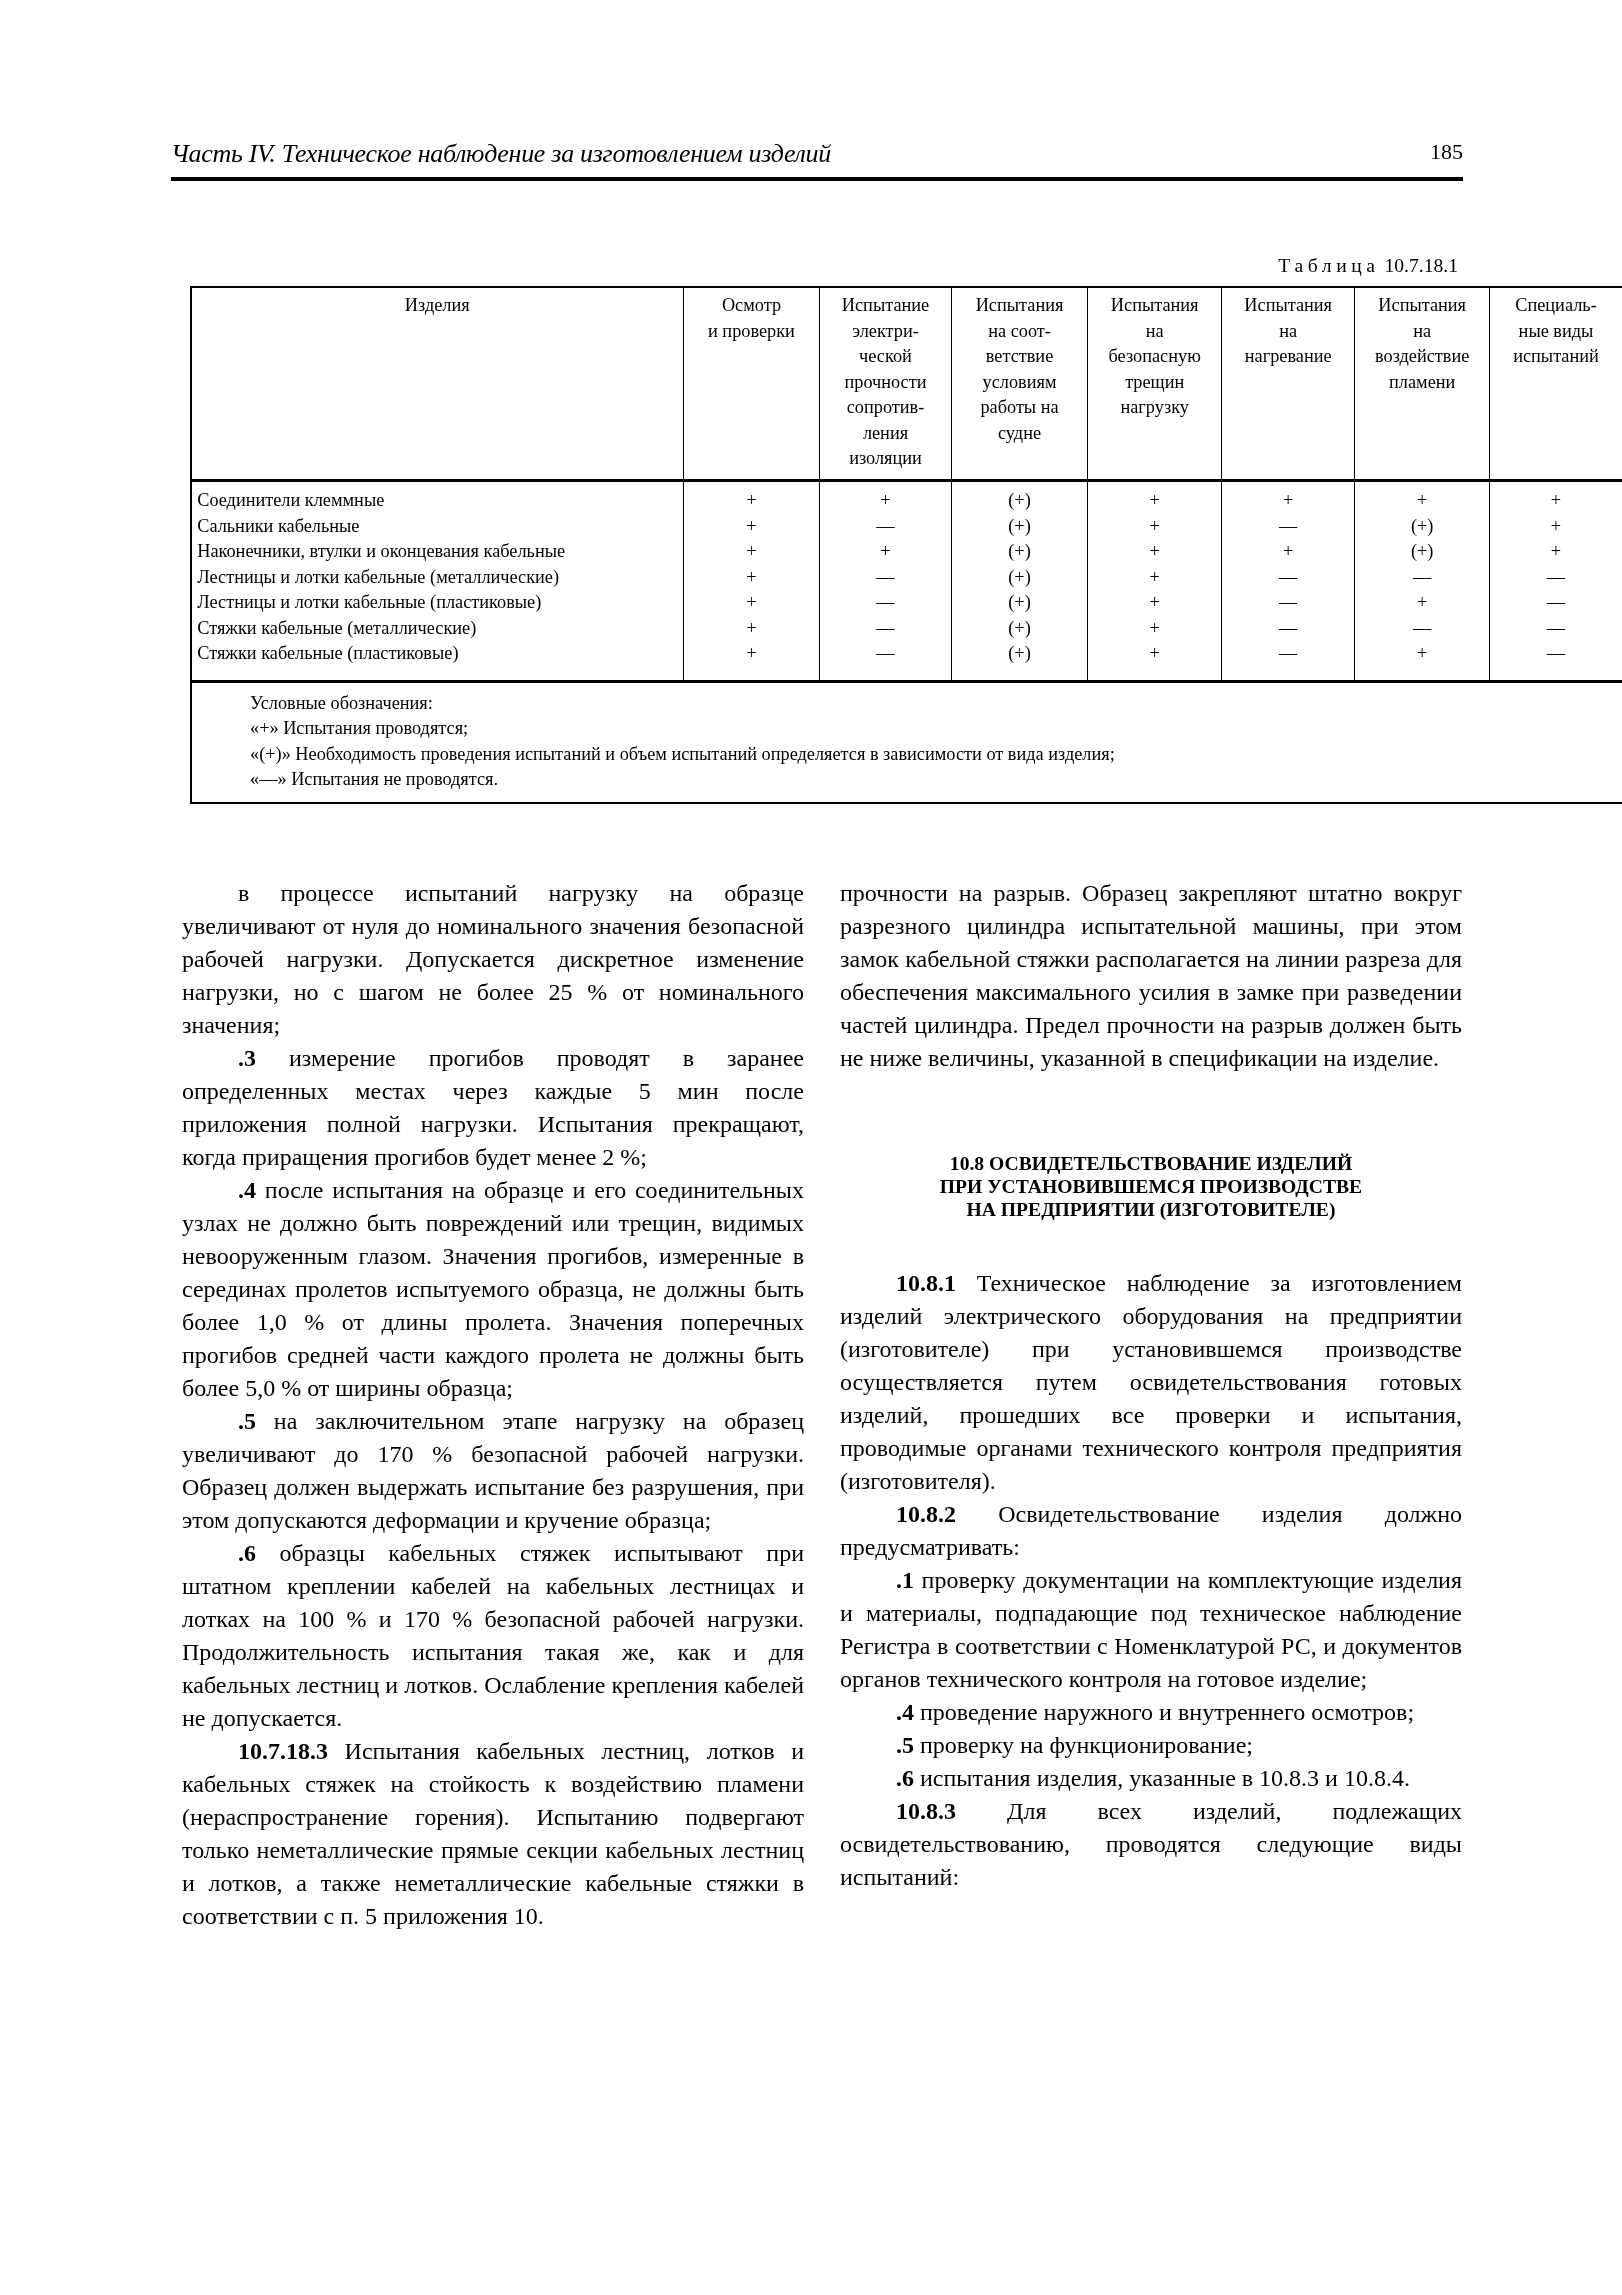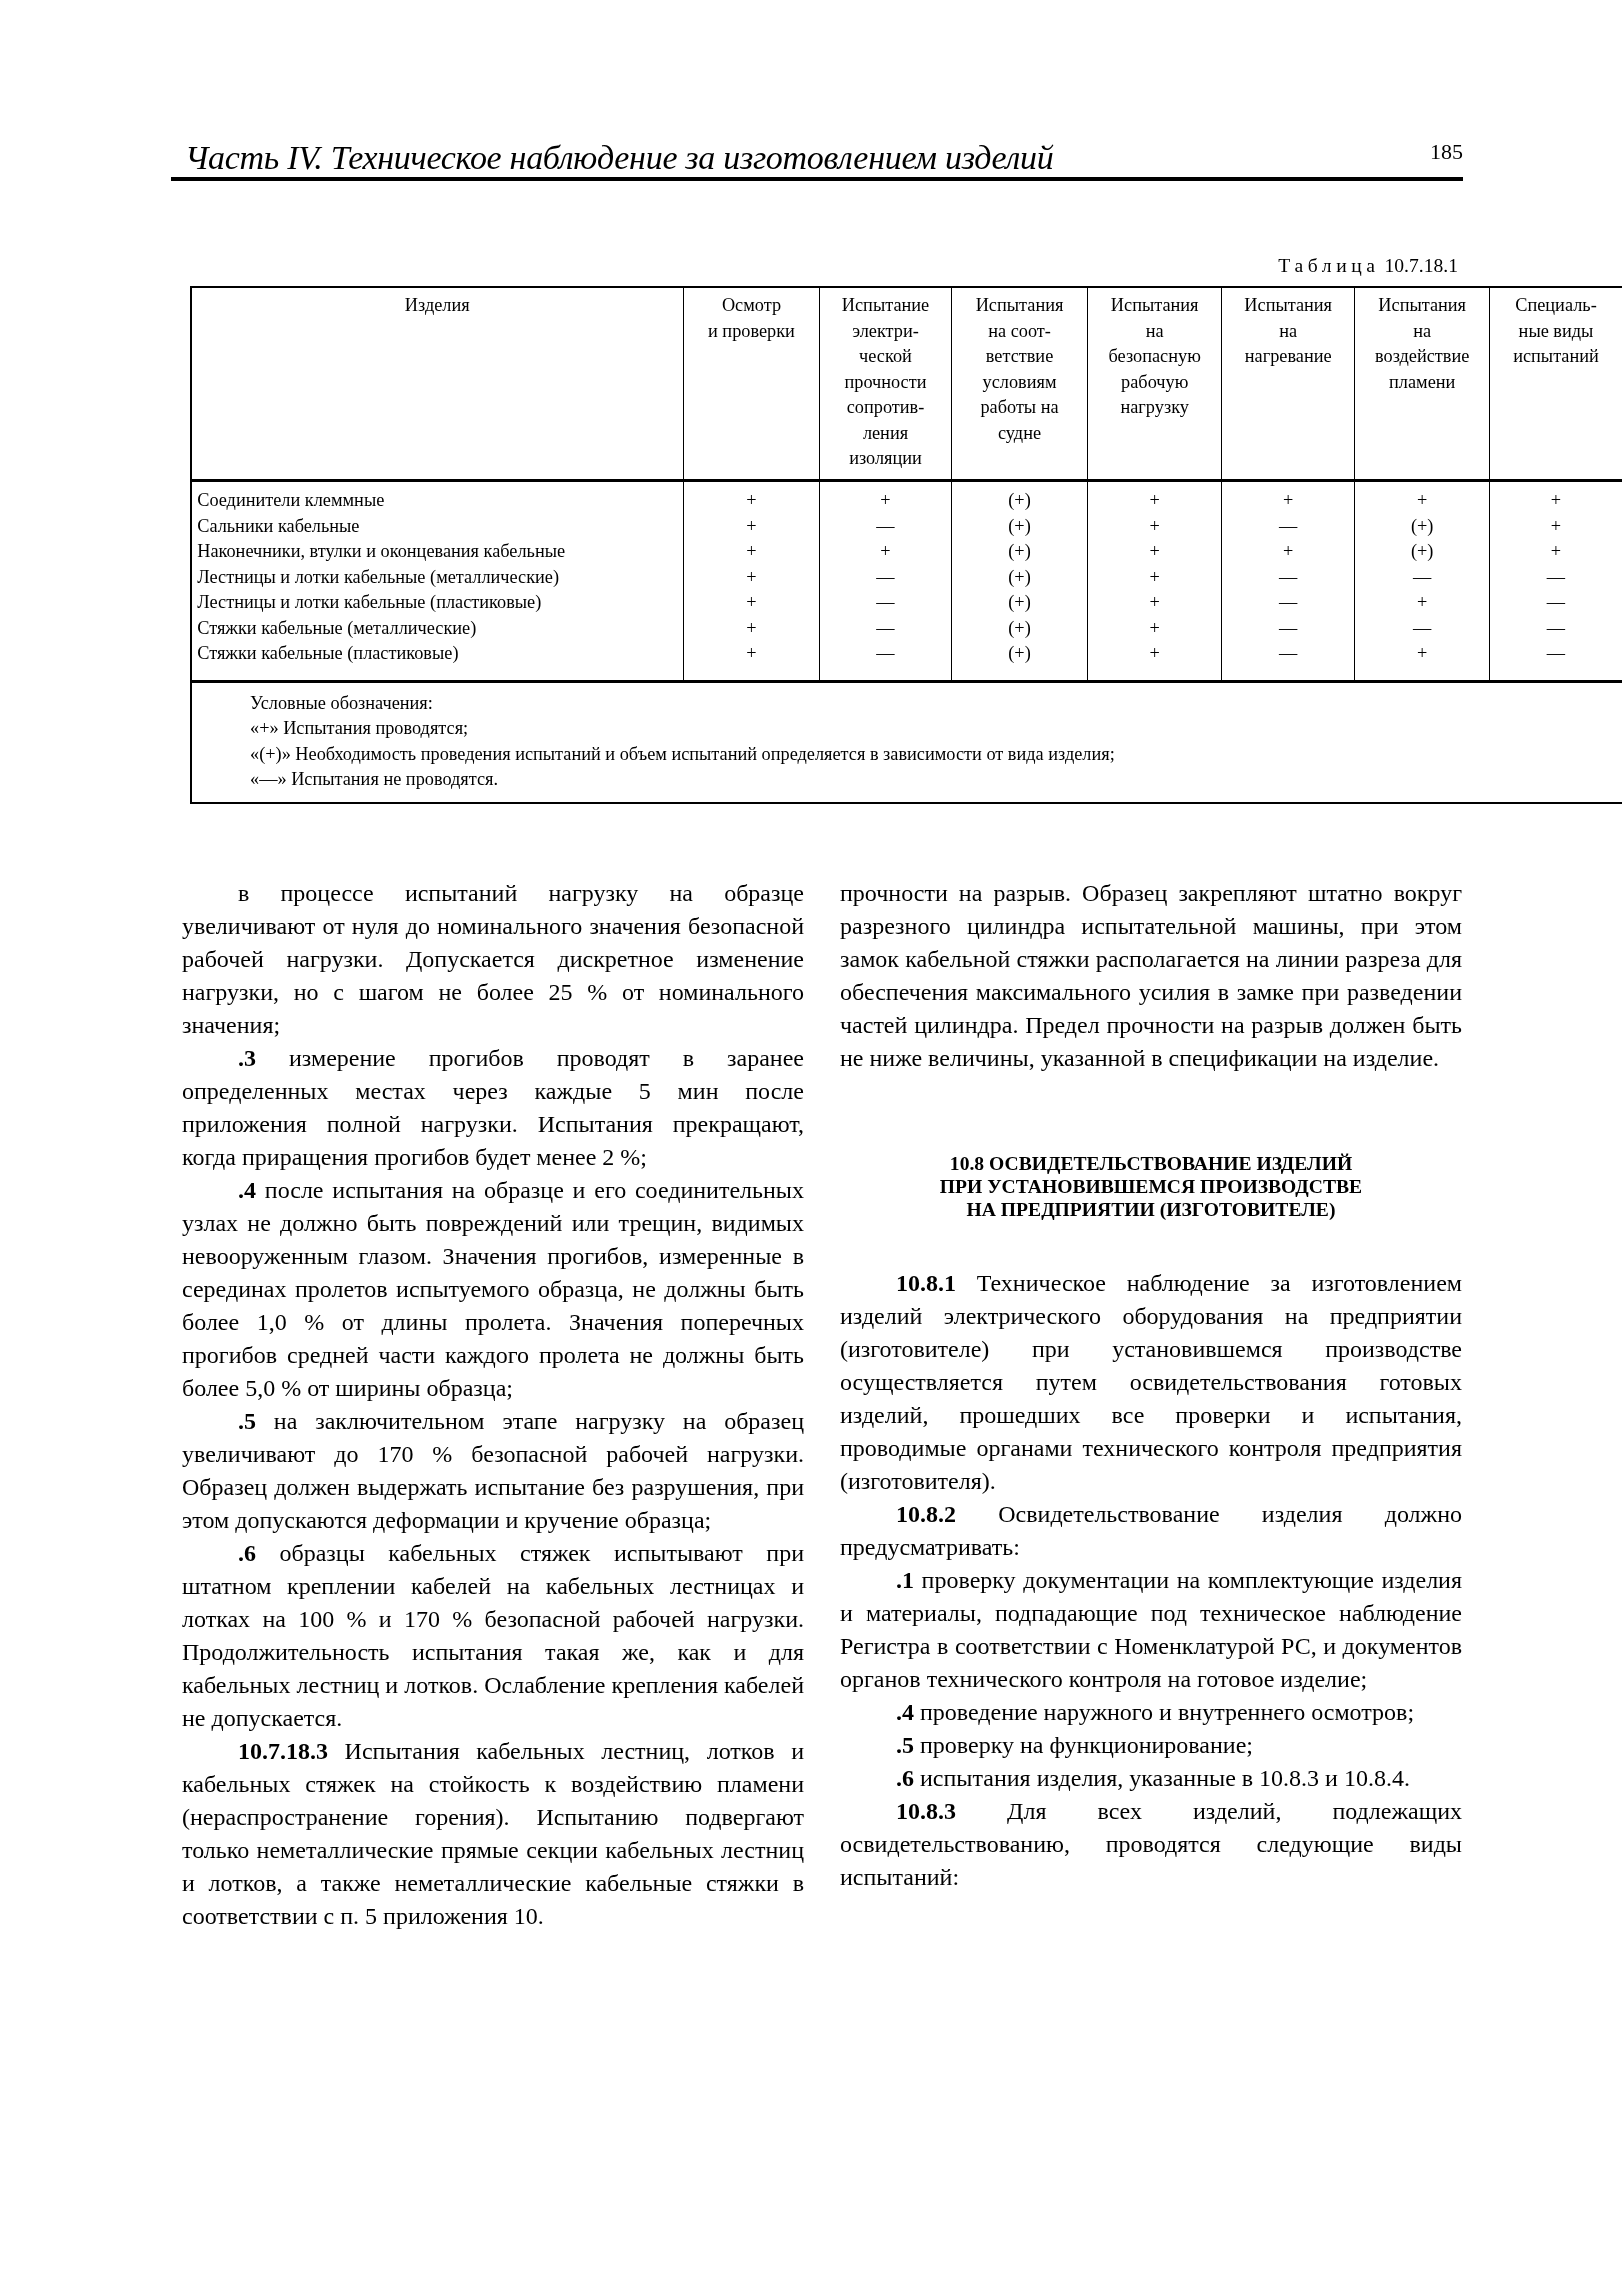--- a/index.html
+++ b/index.html
@@ -1,19 +1,19 @@
 <!DOCTYPE html>
 <html style="font-size:10.5px"><head>
 <meta charset="utf-8">
 <style>
   html,body{margin:0;padding:0;background:#fff;}
   body{width:1622px;height:2295px;position:relative;overflow:hidden;color:#000;
        font-family:"Liberation Serif","DejaVu Serif",serif;}
   .hdr{position:absolute;left:171px;top:139px;width:1292px;height:39px;}
-  .hdr-title{position:absolute;left:14px;top:0;font-style:italic;font-size:34px;letter-spacing:-0.3px;}
+  .hdr-title{position:absolute;left:0;top:0;font-style:italic;font-size:26px;letter-spacing:-0.3px;}
   .hdr-num{position:absolute;right:0;top:0;font-size:22px;}
   .hdr-rule{position:absolute;left:171px;top:177px;width:1292px;height:3.9px;background:#000;}
   .tcap{position:absolute;right:164px;top:255px;font-size:19.6px;}
   .tcap .sp{letter-spacing:4.6px;}
   table.t{position:absolute;left:190px;top:286px;width:1434px;border-collapse:collapse;font-size:18.3px;line-height:25.5px;}
   table.t td, table.t th{border:1.3px solid #000;padding:0;vertical-align:top;font-weight:normal;}
   table.t{border:2.6px solid #000;}
   table.t thead th{text-align:center;padding-top:5.2px;padding-bottom:2.6px;height:183px;}
   table.t thead tr{border-bottom:3.9px solid #000;}
   table.t tbody td{border-top:none;border-bottom:none;text-align:center;}
@@ -77,21 +77,21 @@
           <div>на соот-</div>
           <div>ветствие</div>
           <div>условиям</div>
           <div>работы на</div>
           <div>судне</div>
         </th>
         <th>
           <div>Испытания</div>
           <div>на</div>
           <div>безопасную</div>
-          <div>рабочую</div>
+          <div>трещин</div>
           <div>нагрузку</div>
         </th>
         <th>
           <div>Испытания</div>
           <div>на</div>
           <div>нагревание</div>
         </th>
         <th>
           <div>Испытания</div>
           <div>на</div>

